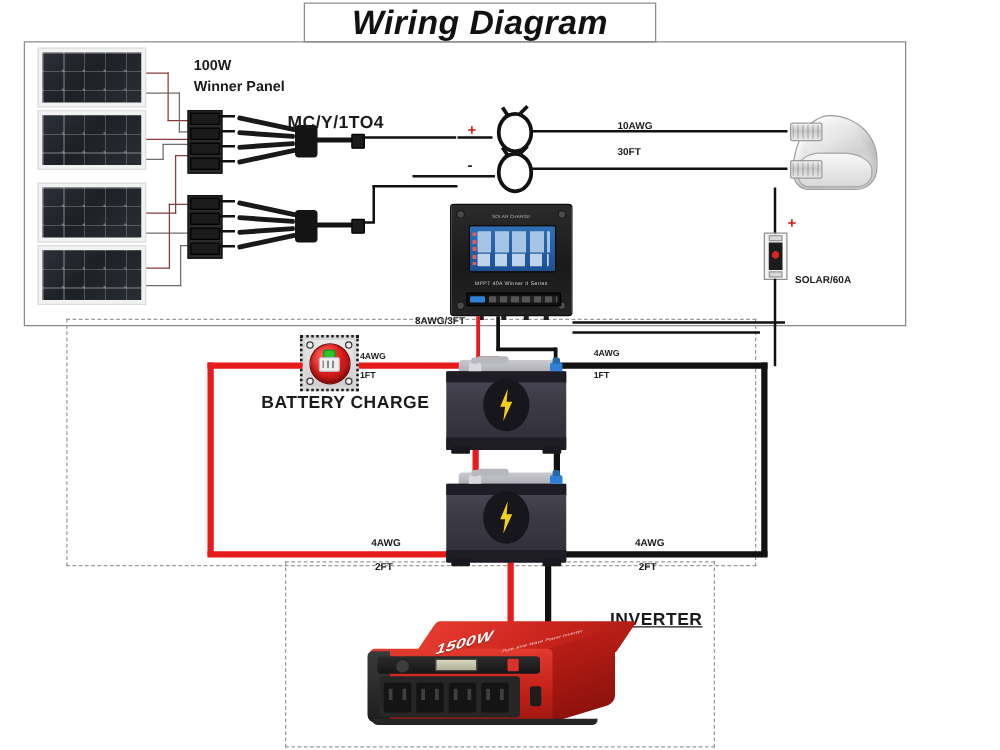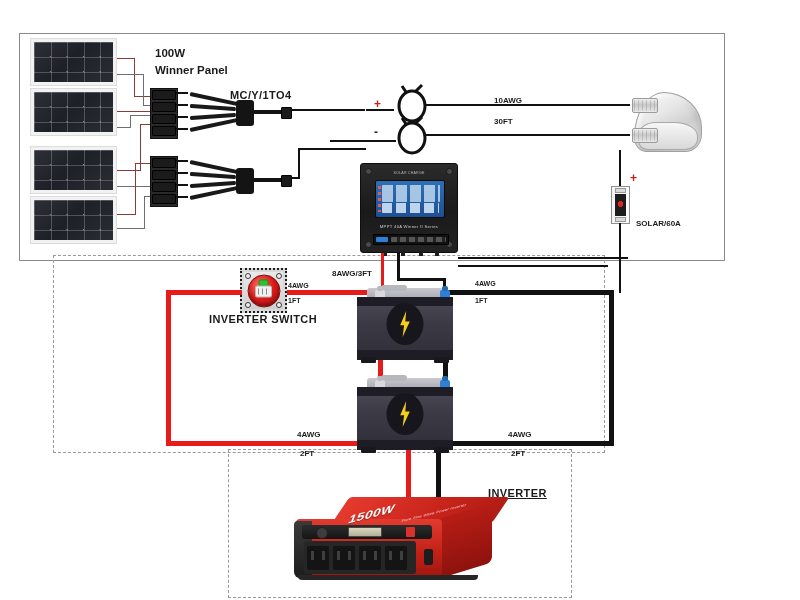--- a/index.html
+++ b/index.html
@@ -18,21 +18,21 @@
   }
   #title span{
     font:italic bold 27px "Liberation Sans",sans-serif;color:#111;letter-spacing:.4px;white-space:nowrap;
   }
 
   
   .lbl{position:absolute;color:#1b1b1b;white-space:nowrap;font-family:"Liberation Sans",sans-serif;}
   .lbl-big{font-size:11.5px;font-weight:bold;}
   .lbl-sm{font-size:8px;font-weight:bold;}
   .lbl-xs{font-size:7px;font-weight:bold;}
-  .lbl-md{font-size:11px;font-weight:bold;letter-spacing:.4px;}
+  .lbl-md{font-size:14px;font-weight:bold;letter-spacing:.4px;}
   .plusmark{position:absolute;color:#d11a1a;font-size:12px;font-weight:bold;line-height:1;}
   .minusmark{position:absolute;color:#222;font-size:12px;font-weight:bold;line-height:1;}
 
   
   .panel{position:absolute;background:#f2f2f2;border:1px solid #dcdcdc;padding:3px;box-sizing:border-box;}
   .panel .glass{
     width:100%;height:100%;
     background:
       repeating-linear-gradient(to right,rgba(255,255,255,.22) 0 1px,transparent 1px 16.6px),
       repeating-linear-gradient(to bottom,rgba(255,255,255,.22) 0 1px,transparent 1px 15px),
@@ -170,20 +170,23 @@
   #inv-sub{position:absolute;left:110px;top:14px;transform:skewX(-34deg) rotate(-17deg);
     color:#f4d9d7;font-size:3.6px;letter-spacing:.2px;white-space:nowrap;}
   #inv-fan{position:absolute;left:128px;top:52px;width:9px;height:16px;background:#1d1d1d;border-radius:2px;}
   #inv-base{position:absolute;left:2px;top:78px;width:180px;height:5px;background:#262626;border-radius:0 0 4px 4px;}
 </style>
 </head>
 <body>
 
 <div id="stage">
 
+  <div id="title">
+    <span>Wiring Diagram</span>
+  </div>
 
   <div class="solid-box" style="left:19px;top:33px;width:706px;height:228px;"></div>
   <div class="dash-box" style="left:53px;top:255px;width:552px;height:198px;"></div>
   <div class="dash-box" style="left:228px;top:449px;width:344px;height:149px;"></div>
 
   <div class="panel" style="left:30px;top:38px;width:87px;height:48px;">
     <div class="glass"></div>
   </div>
   <div class="panel" style="left:30px;top:88px;width:87px;height:48px;">
     <div class="glass"></div>
@@ -320,21 +323,21 @@
     <div class="strip">
       <div class="t"></div>
       <div class="u"></div>
     </div>
     <div class="term" style="left:22px;"></div>
     <div class="term" style="left:40px;"></div>
     <div class="term" style="left:58px;"></div>
     <div class="term" style="left:74px;"></div>
   </div>
 
-  <div class="lbl lbl-sm" style="left:332px;top:269px;">8AWG/3FT</div>
+  <div class="lbl lbl-sm" style="left:332px;top:252px;">8AWG/3FT</div>
 
   <div class="w wr" style="left:381px;top:253px;width:3px;height:35px;"></div>
   <div class="w wr" style="left:381px;top:285px;width:18px;height:3px;"></div>
   <div class="w wr" style="left:396px;top:285px;width:3px;height:10px;"></div>
 
   <div class="w wk" style="left:397px;top:253px;width:3px;height:27px;"></div>
   <div class="w wk" style="left:397px;top:278px;width:48px;height:3px;"></div>
   <div class="w wk" style="left:443px;top:278px;width:3px;height:17px;"></div>
 
   <div class="w wk" style="left:458px;top:257px;width:170px;height:2px;"></div>
@@ -344,21 +347,21 @@
     <div class="plate"></div>
     <div class="s" style="left:3px;top:3px;"></div>
     <div class="s" style="right:3px;top:3px;"></div>
     <div class="s" style="left:3px;bottom:3px;"></div>
     <div class="s" style="right:3px;bottom:3px;"></div>
     <div class="knob">
       <div class="led"></div>
       <div class="win"></div>
     </div>
   </div>
-  <div class="lbl lbl-md" style="left:209px;top:313px;">INVERTER SWITCH</div>
+  <div class="lbl lbl-md" style="left:209px;top:313px;">BATTERY CHARGE</div>
   <div class="lbl lbl-xs" style="left:288px;top:282px;">4AWG</div>
   <div class="lbl lbl-xs" style="left:288px;top:297px;">1FT</div>
 
   <div class="w wr" style="left:287px;top:290px;width:112px;height:5px;"></div>
   <div class="w wr" style="left:166px;top:290px;width:76px;height:5px;"></div>
   <div class="w wr" style="left:166px;top:290px;width:5px;height:155px;"></div>
   <div class="w wr" style="left:166px;top:441px;width:245px;height:5px;"></div>
   <div class="w wr" style="left:406px;top:441px;width:5px;height:75px;"></div>
   <div class="lbl lbl-sm" style="left:297px;top:430px;">4AWG</div>
   <div class="lbl lbl-sm" style="left:300px;top:449px;">2FT</div>

